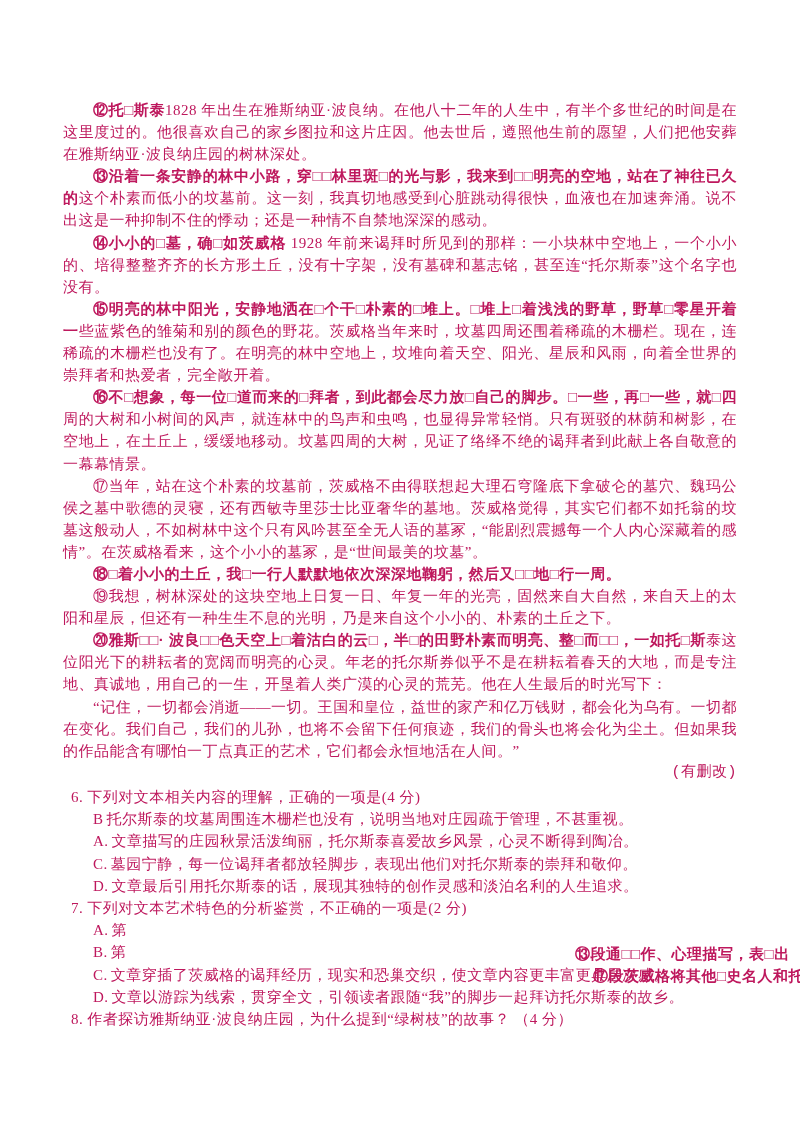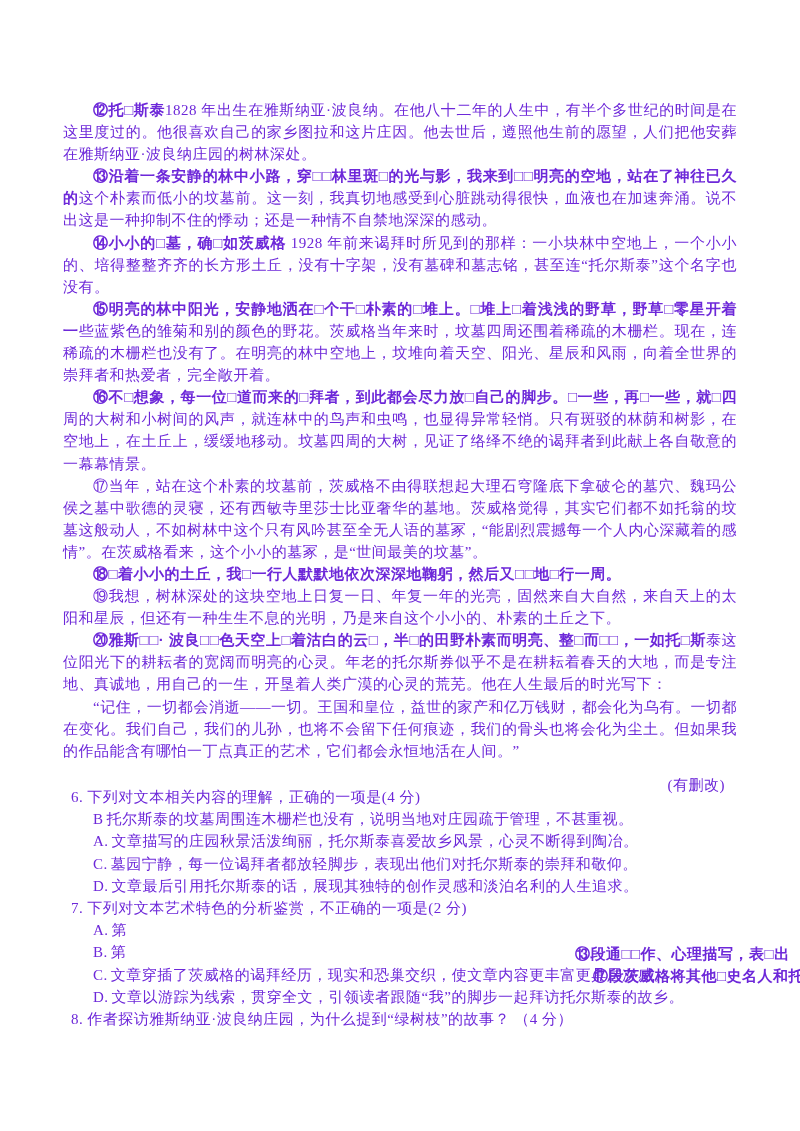--- a/index.html
+++ b/index.html
@@ -1,28 +1,28 @@
 <!DOCTYPE html>
 <html><head>
 <meta charset="utf-8">
 <style>
   html,body{margin:0;padding:0;background:#ffffff;}
   .page{
     position:relative;width:800px;height:1131px;background:#ffffff;
-    overflow:hidden;color:#6d28d9;
+    overflow:hidden;color:#be185d;
     font-family:"Liberation Serif","DejaVu Serif",serif;
   }
   .article{
     position:absolute;left:63px;top:99px;width:674px;
     font-size:15px;line-height:22.1px;text-align:justify;
     letter-spacing:0.5px;
   }
   .para{margin:0;text-indent:2em;}
   .hei{font-family:"Liberation Sans","DejaVu Sans",sans-serif;font-weight:700;}
-  .attribution{margin:12px;text-align:right;text-indent:0;}
+  .attribution{margin:0;text-align:right;text-indent:0;font-family:Liberation Mono, monospace;}
   .questions{
     position:absolute;left:71px;top:786px;width:680px;
     font-size:15px;line-height:22.2px;letter-spacing:0.5px;
   }
   .q-stem{white-space:nowrap;}
   .q-num{margin-right:4px;}
   .q-option{padding-left:22px;position:relative;white-space:nowrap;}
   .q-label{margin-right:3px;}
   .overlay-note{
     position:absolute;top:0;white-space:nowrap;

